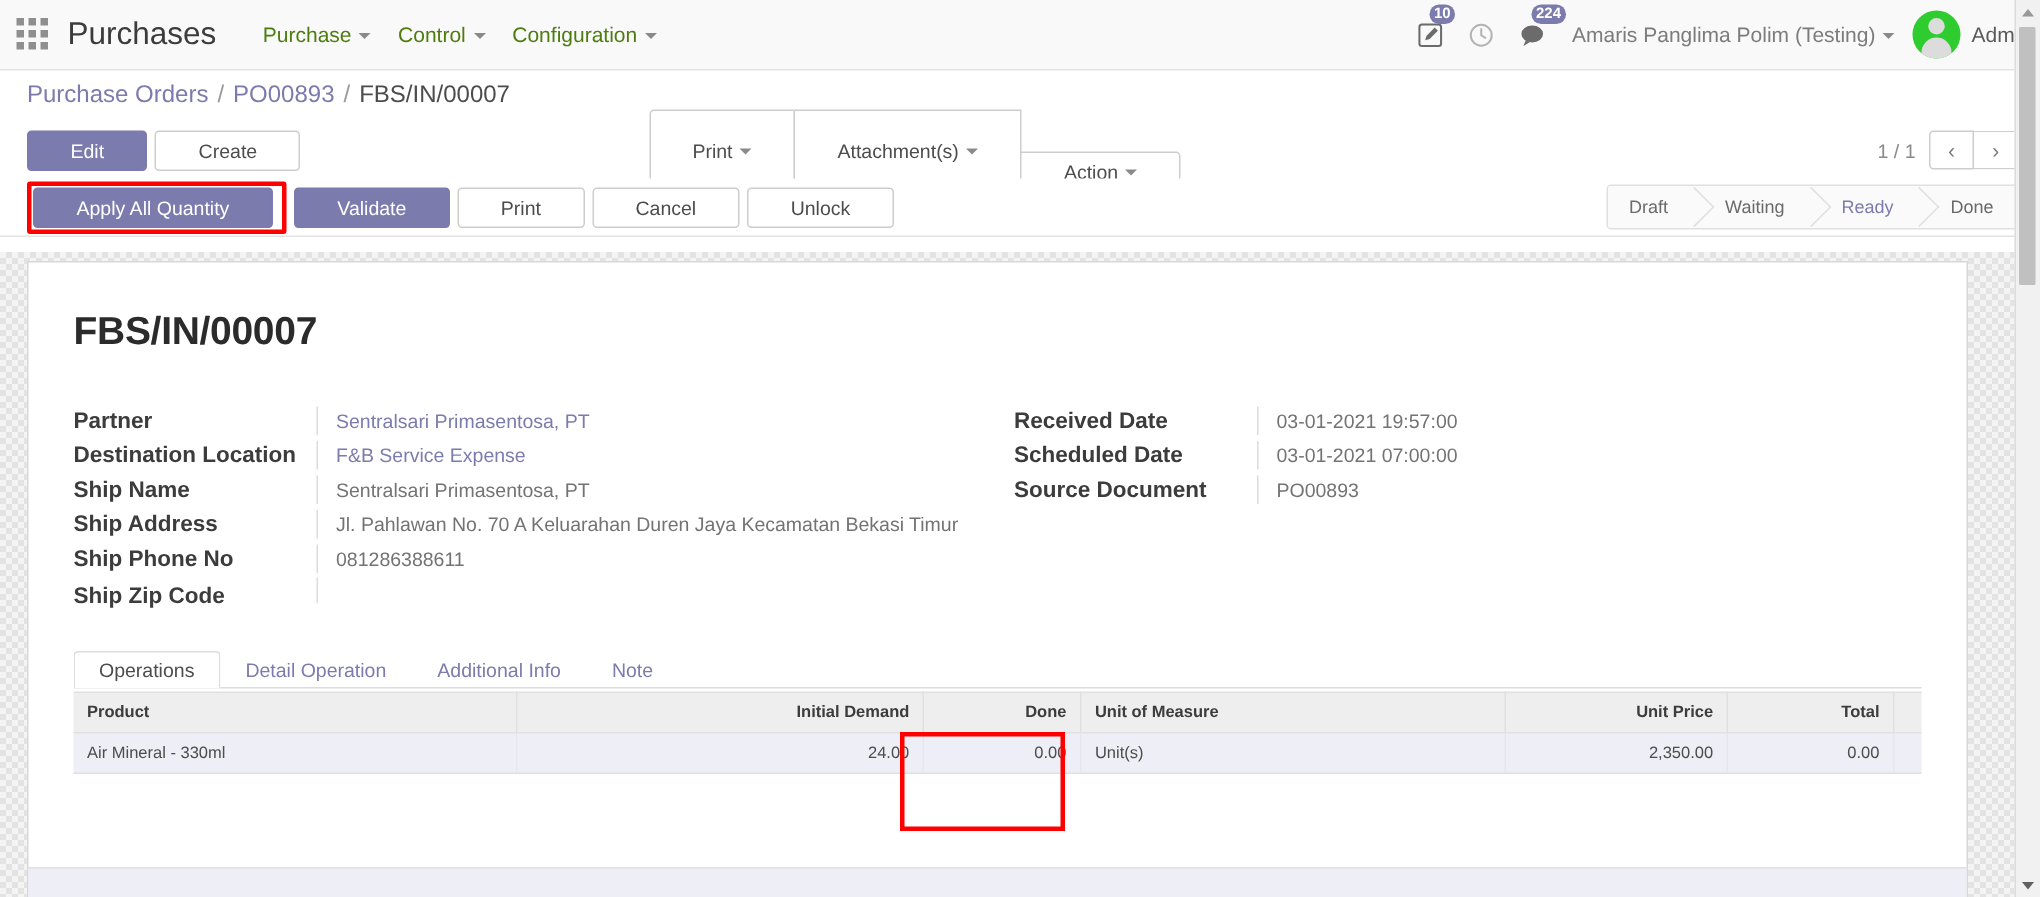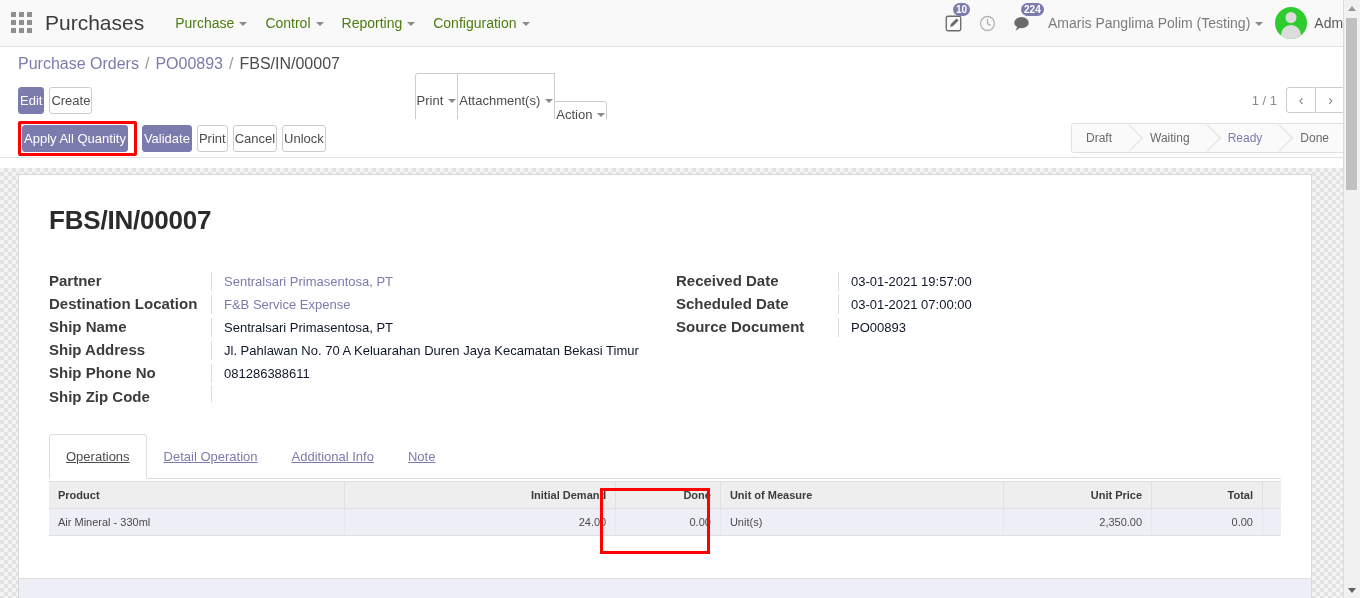--- a/index.html
+++ b/index.html
@@ -169,21 +169,21 @@
     display: flex;
     align-items: center;
     padding: 0 14px 0 18px;
     background: #fff;
     position: relative;
     z-index: 4;
   }
   .btn {
     font-family: "Liberation Sans", sans-serif;
     font-size: 13px;
-    padding: 5px 1px;
+    padding: 5px 28px;
     border: 1px solid #cdcdcd;
     background: #fff;
     color: #4c4c4c;
     border-radius: 3px;
     cursor: pointer;
     white-space: nowrap;
     line-height: 15px;
   }
   .btn-primary {
     background: #7c7bad;
@@ -319,44 +319,43 @@
     flex: 0 0 162px;
     font-weight: bold;
     color: #3c3c3c;
     font-size: 15px;
     padding: 2px 0;
   }
   .field-value {
     border-left: 1px solid #dcdcdc;
     padding: 2px 0 2px 12px;
     flex: 1;
-    color: #0f172a;
+    color: #737373;
     font-size: 13px;
     min-height: 17px;
     box-sizing: border-box;
   }
   .field-value.link { color: #7c7bad; cursor: pointer; }
 
   
   .tabs {
     display: flex;
     border-bottom: 1px solid #dcdcdc;
     margin-top: 6px;
   }
   .tab {
-    padding: 14px 16px;
+    padding: 4px 16px;
     font-size: 13px;
     color: #7c7bad;
     cursor: pointer;
     border: 1px solid transparent;
     border-bottom: none;
     margin-bottom: -1px;
     border-radius: 3px 3px 0 0;
     white-space: nowrap;
-    text-decoration: underline;
   }
   .tab.active {
     color: #4c4c4c;
     background: #fff;
     border-color: #dcdcdc;
     border-bottom: 1px solid #fff;
   }
 
   
   table.lines {
@@ -469,23 +468,20 @@
       <i></i>
       <i></i>
   </div>
   <div class="brand">Purchases</div>
 
   <div class="menu-item">
     <span>Purchase</span><span class="caret"></span>
   </div>
   <div class="menu-item">
     <span>Control</span><span class="caret"></span>
-  </div>
-  <div class="menu-item">
-    <span>Reporting</span><span class="caret"></span>
   </div>
   <div class="menu-item">
     <span>Configuration</span><span class="caret"></span>
   </div>
 
   <div class="nav-right">
     <div class="sysicon">
       <span class="badge">10</span>
       <svg width="17" height="17" viewBox="0 0 20 20">
         <rect x="1.5" y="1.5" width="17" height="17" rx="2" fill="none" stroke="#6b6b6b" stroke-width="1.6"></rect>

